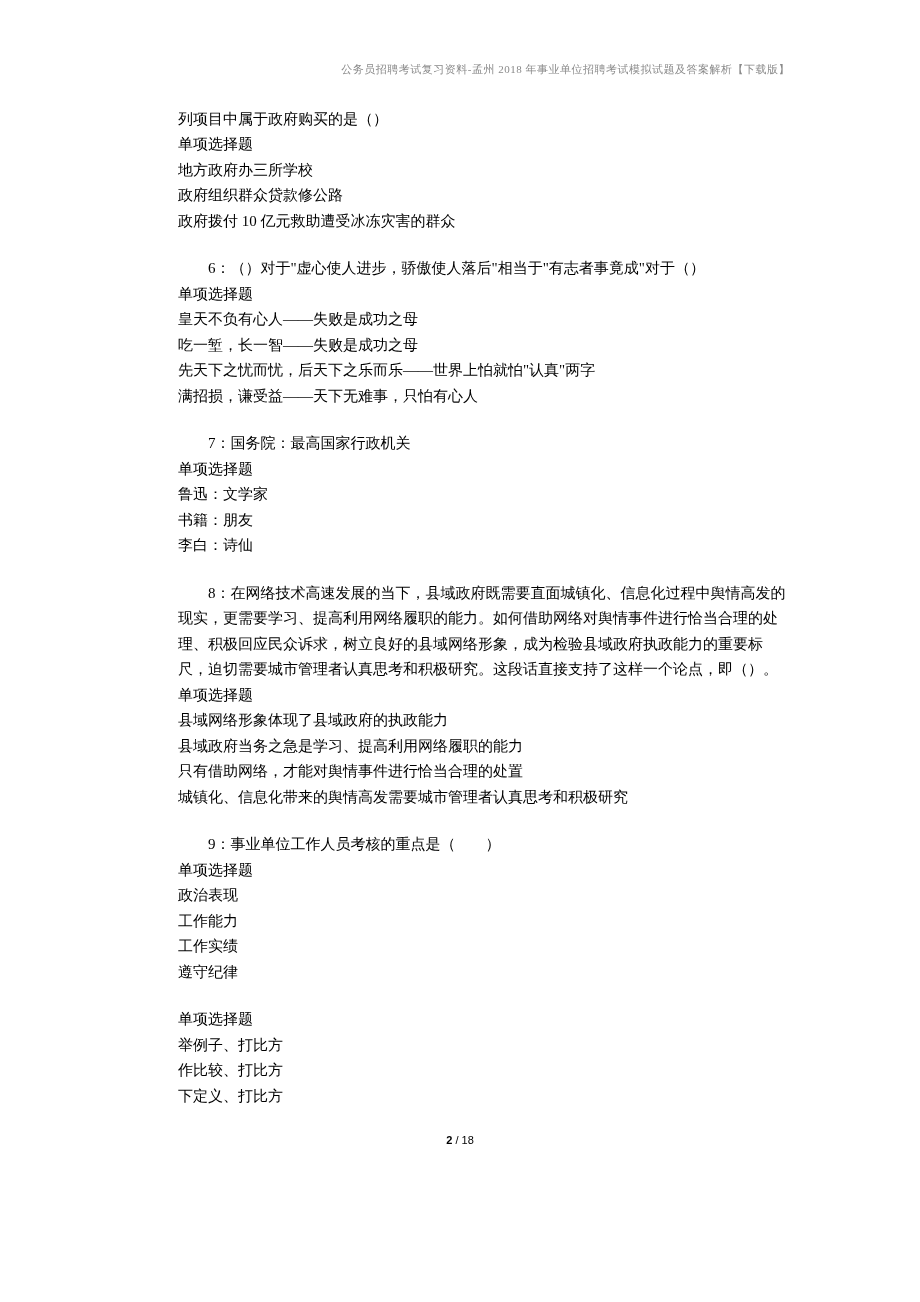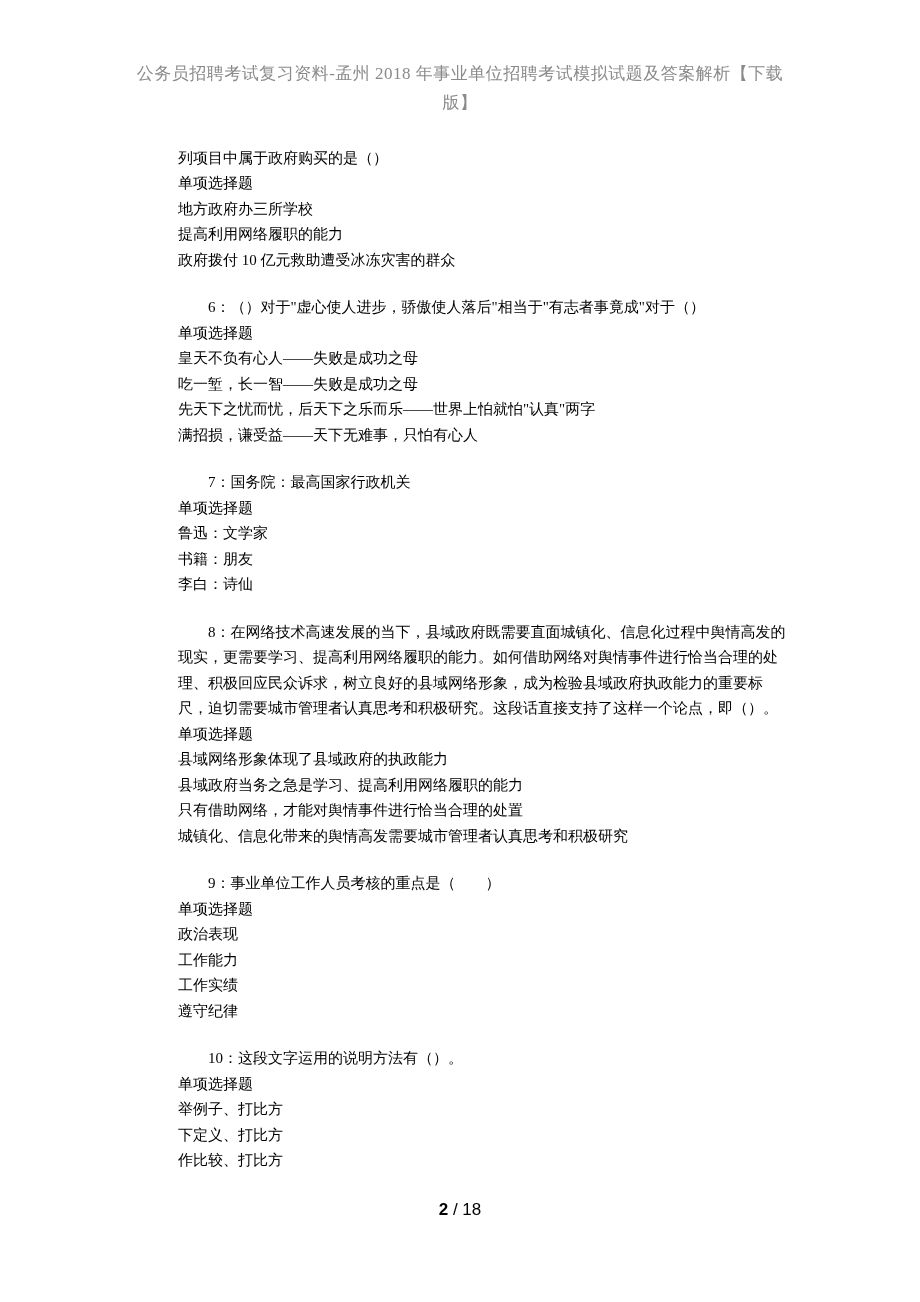--- a/index.html
+++ b/index.html
@@ -12,61 +12,61 @@
     box-sizing: border-box;
   }
   .page {
     padding: 60px 130px 40px 130px;
     box-sizing: border-box;
     font-size: 15px;
     line-height: 1.7;
     color: #000000;
   }
   .header {
-    text-align: center;
-    font-size: 17px;
+    text-align: right;
+    font-size: 11px;
     color: #8a8a8a;
     margin-bottom: 28px;
     letter-spacing: 0.5px;
   }
   .block {
     margin-bottom: 22px;
     margin-left: 48px;
   }
   .q-stem {
     text-indent: 2em;
   }
   .q-stem.noindent {
     text-indent: 0;
   }
   .q-line {
     text-indent: 0;
   }
   .footer {
     text-align: center;
-    font-size: 17px;
+    font-size: 11px;
     margin-top: 18px;
     font-family: Arial, sans-serif;
   }
   .footer .cur {
     font-weight: bold;
   }
 </style>
 </head>
 <body>
 
 <div class="page">
 
   <div class="header">公务员招聘考试复习资料-孟州 2018 年事业单位招聘考试模拟试题及答案解析【下载版】</div>
 
   <div class="block">
     <div class="q-stem noindent">列项目中属于政府购买的是（）</div>
     <div class="q-line">单项选择题</div>
     <div class="q-line">地方政府办三所学校</div>
-    <div class="q-line">提高利用网络履职的能力</div>
+    <div class="q-line">政府组织群众贷款修公路</div>
     <div class="q-line">政府拨付 10 亿元救助遭受冰冻灾害的群众</div>
   </div>
 
   <div class="block">
     <div class="q-stem">6：（）对于"虚心使人进步，骄傲使人落后"相当于"有志者事竟成"对于（）</div>
     <div class="q-line">单项选择题</div>
     <div class="q-line">皇天不负有心人——失败是成功之母</div>
     <div class="q-line">吃一堑，长一智——失败是成功之母</div>
     <div class="q-line">先天下之忧而忧，后天下之乐而乐——世界上怕就怕"认真"两字</div>
     <div class="q-line">满招损，谦受益——天下无难事，只怕有心人</div>
@@ -92,24 +92,23 @@
   <div class="block">
     <div class="q-stem">9：事业单位工作人员考核的重点是（　　）</div>
     <div class="q-line">单项选择题</div>
     <div class="q-line">政治表现</div>
     <div class="q-line">工作能力</div>
     <div class="q-line">工作实绩</div>
     <div class="q-line">遵守纪律</div>
   </div>
 
   <div class="block">
-    <div class="q-stem">10：这段文字运用的说明方法有（）。</div>
     <div class="q-line">单项选择题</div>
     <div class="q-line">举例子、打比方</div>
+    <div class="q-line">作比较、打比方</div>
     <div class="q-line">下定义、打比方</div>
-    <div class="q-line">作比较、打比方</div>
   </div>
 
   <div class="footer">
     <span class="cur">2</span><span> / </span><span>18</span>
   </div>
 
 </div>
 
 </body></html>

